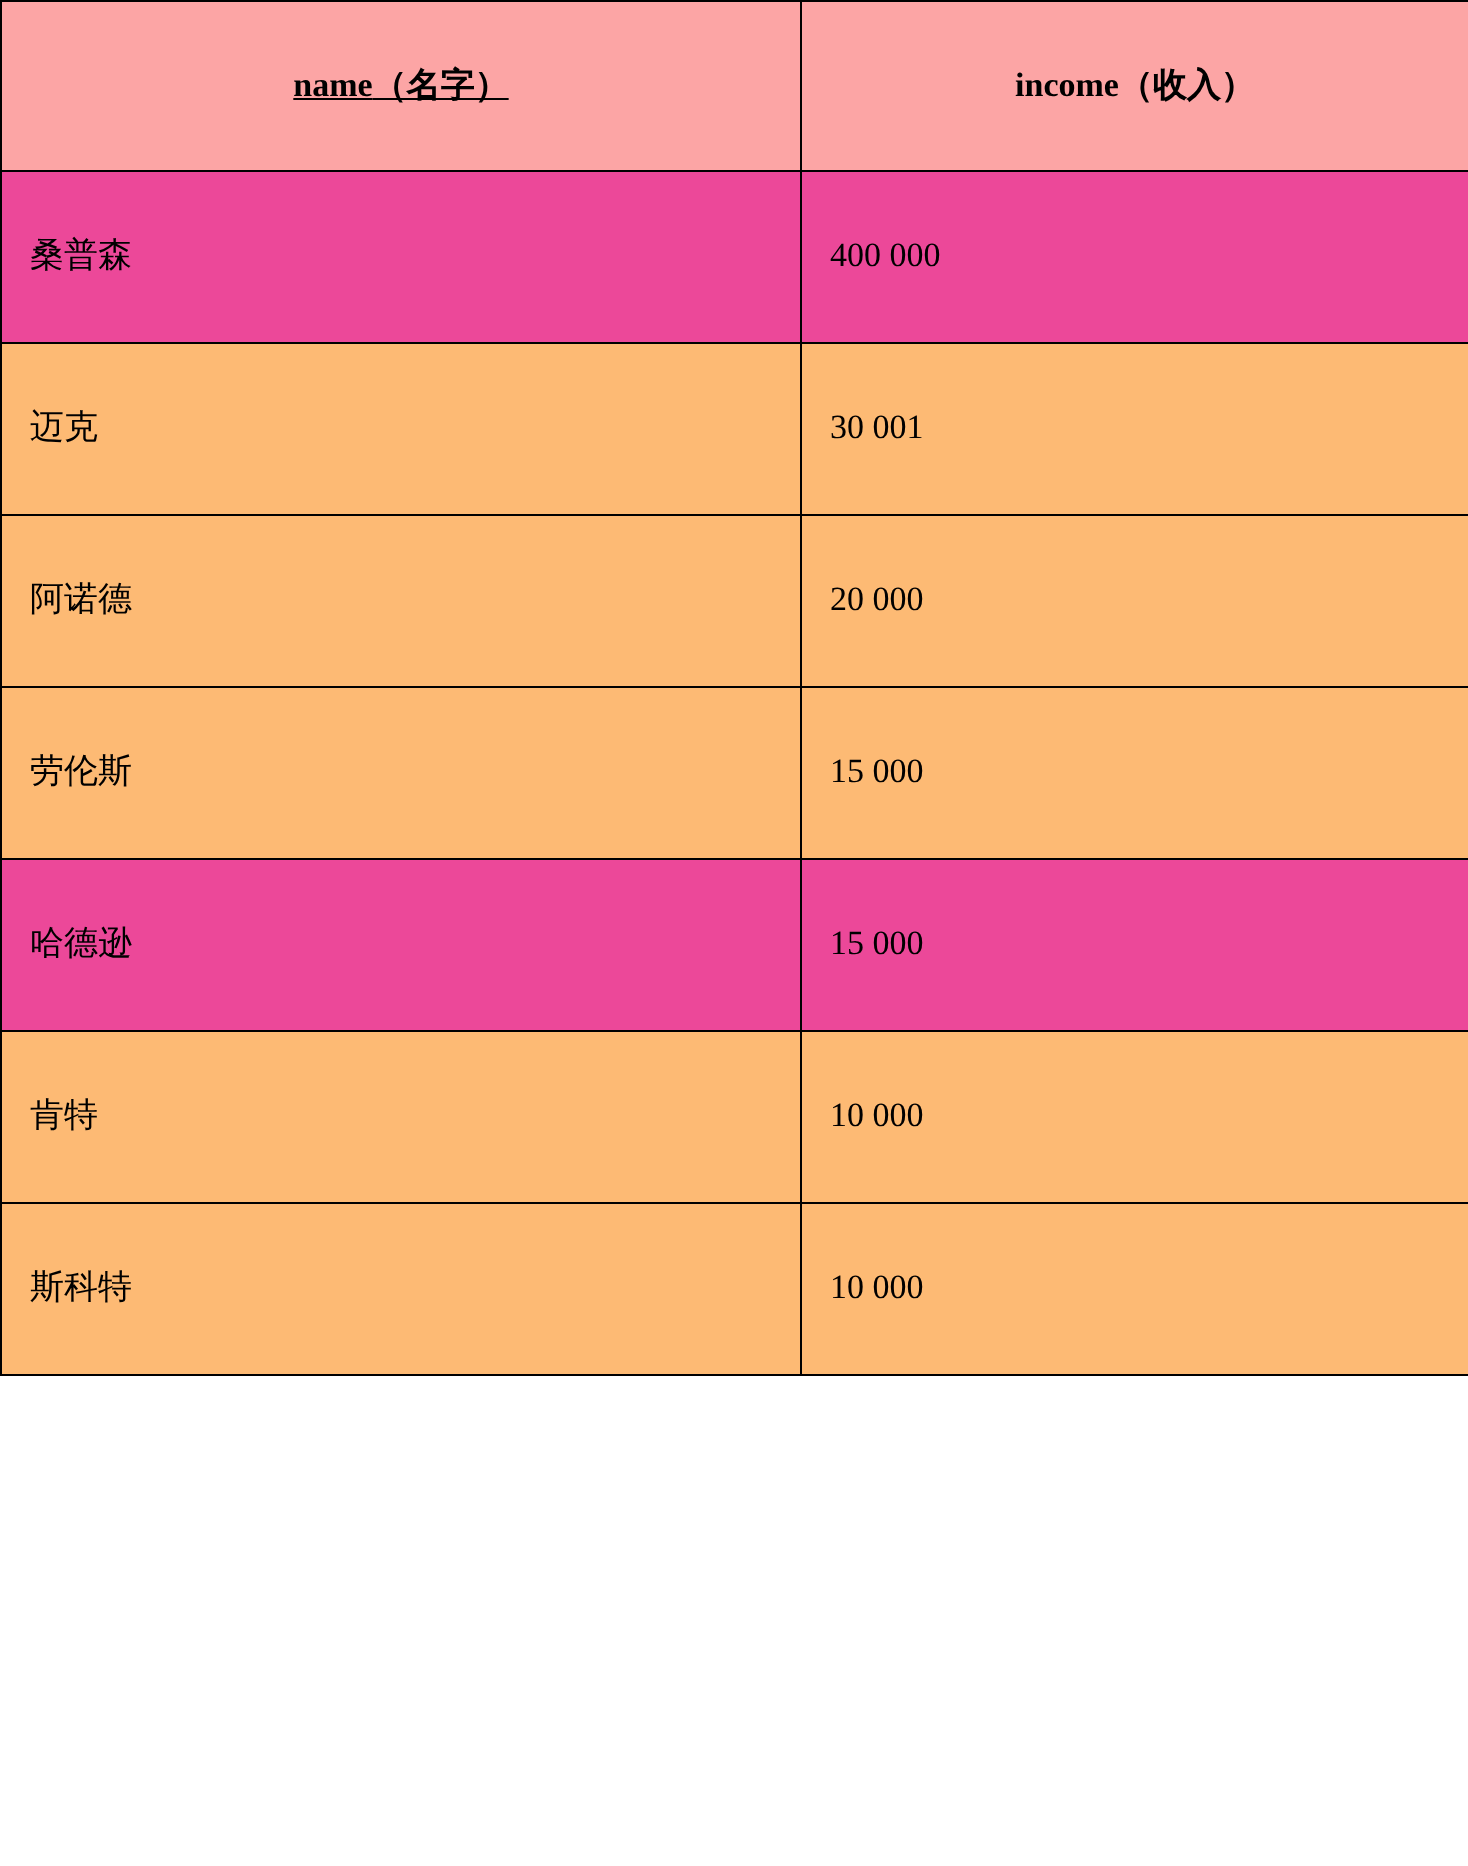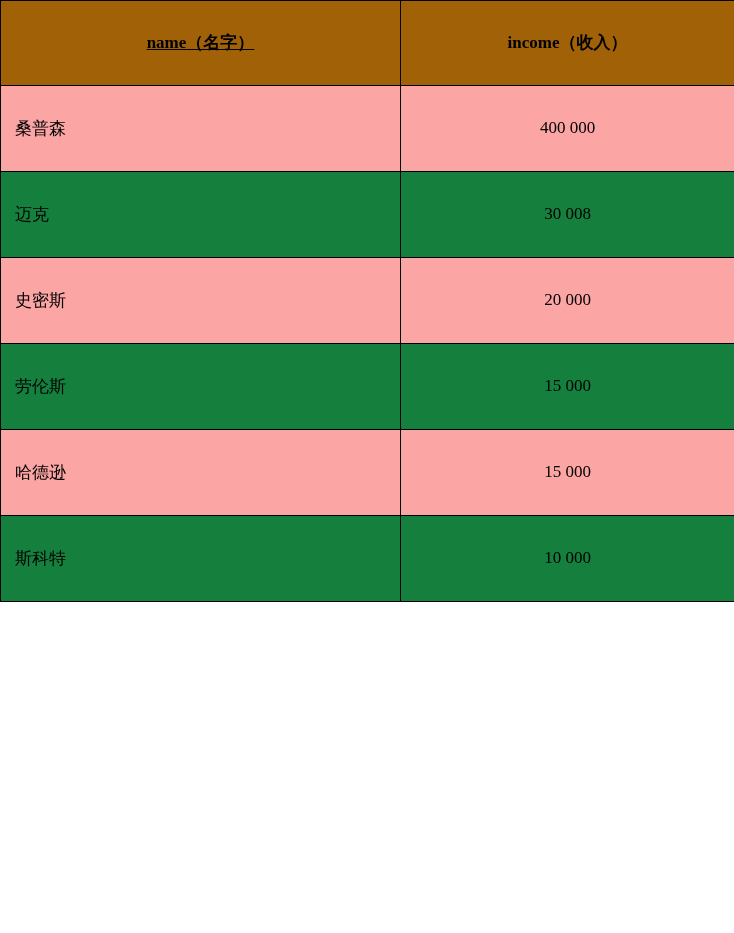--- a/index.html
+++ b/index.html
@@ -34,43 +34,42 @@
     border: 1px solid #000000;
     vertical-align: middle;
     padding: 0 14px;
     font-size: 17px;
     line-height: 1.3;
   }
   table.data-table thead th {
     height: 84px;
     text-align: center;
     font-weight: bold;
-    background: #a16207;
+    background: #fca5a5;
   }
   table.data-table thead th .hdr-underline {
     text-decoration: underline;
   }
   table.data-table tbody td {
     height: 85px;
     text-align: left;
   }
   table.data-table tbody tr.row-white td {
-    background: #fca5a5;
+    background: #ec4899;
   }
   table.data-table tbody tr.row-tint td {
-    background: #15803d;
+    background: #fdba74;
   }
   table.data-table td.cell-name {
     font-family: "DejaVu Sans", "Liberation Sans", sans-serif;
     font-size: 17px;
   }
   table.data-table td.cell-income {
     font-family: "Liberation Serif", "DejaVu Serif", serif;
     font-size: 17px;
-    text-align: center;
   }
   .hdr-label-cn {
     font-family: "DejaVu Sans", "Liberation Sans", sans-serif;
     font-weight: bold;
   }
   .hdr-label-en {
     font-family: "Liberation Serif", "DejaVu Serif", serif;
     font-weight: bold;
   }
 </style>
@@ -95,33 +94,37 @@
         </th>
       </tr>
     </thead>
     <tbody>
       <tr class="row-white">
         <td class="cell-name">桑普森</td>
         <td class="cell-income">400 000</td>
       </tr>
       <tr class="row-tint">
         <td class="cell-name">迈克</td>
-        <td class="cell-income">30 008</td>
+        <td class="cell-income">30 001</td>
       </tr>
-      <tr class="row-white">
-        <td class="cell-name">史密斯</td>
+      <tr class="row-tint">
+        <td class="cell-name">阿诺德</td>
         <td class="cell-income">20 000</td>
       </tr>
       <tr class="row-tint">
         <td class="cell-name">劳伦斯</td>
         <td class="cell-income">15 000</td>
       </tr>
       <tr class="row-white">
         <td class="cell-name">哈德逊</td>
         <td class="cell-income">15 000</td>
       </tr>
       <tr class="row-tint">
+        <td class="cell-name">肯特</td>
+        <td class="cell-income">10 000</td>
+      </tr>
+      <tr class="row-tint">
         <td class="cell-name">斯科特</td>
         <td class="cell-income">10 000</td>
       </tr>
     </tbody>
   </table>
 </div>
 
 </body></html>

